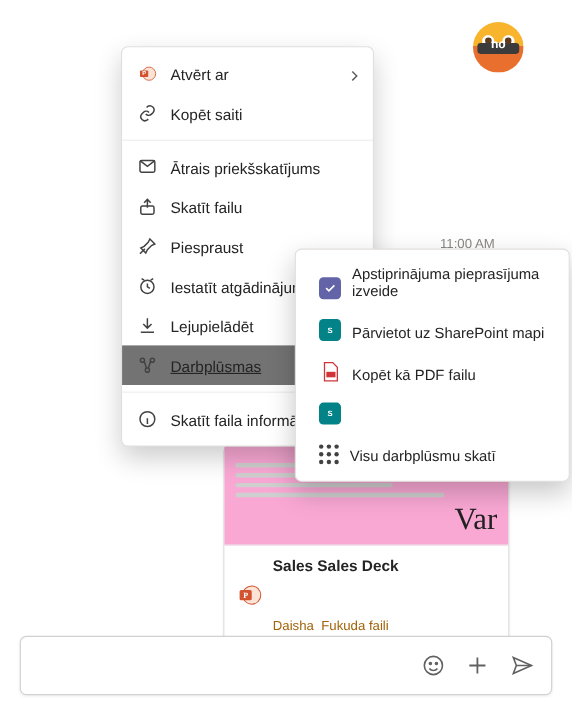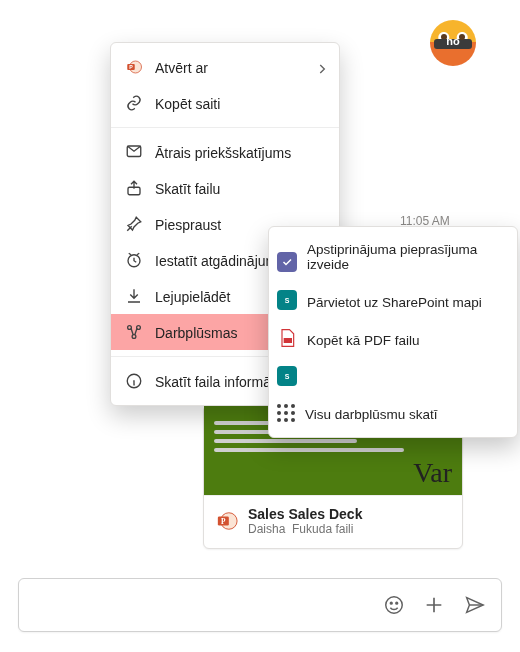--- a/index.html
+++ b/index.html
@@ -22,28 +22,28 @@
   .avatar .txt { position:relative; top:-2px; z-index:2; }
 
   .timestamp { position:absolute; top:214px; left:400px; color:#8a8886; font-size:12px; }
 
   
   .filecard {
     position:absolute; left:203px; top:405px; width:260px;
     border:1px solid #e1dfdd; border-radius:6px; background:#fff;
     box-shadow: 0 1px 2px rgba(0,0,0,.06);
   }
-  .filecard .preview { height:90px; background:#4d7c0f; border-bottom:1px solid #eee; position:relative; overflow:hidden; }
+  .filecard .preview { height:90px; background:#f9a8d4; border-bottom:1px solid #eee; position:relative; overflow:hidden; }
   .filecard .preview .fake { position:absolute; inset:10px; }
   .filecard .preview .ln { height:4px; background:#cfcfcf; margin:5px 0; border-radius:2px; }
   .filecard .preview .big { position:absolute; right:10px; bottom:6px; font-size:28px; font-weight:400; color:#222; font-family: Georgia, serif;}
   .filecard .meta { display:flex; align-items:center; gap:10px; padding:10px 12px 12px 12px; }
   .ppt-ico { width:22px; height:22px; flex:none; }
   .filecard .t1 { font-size:14px; font-weight:600; color:#242424; }
-  .filecard .t2 { font-size:12px; color:#737373; }
+  .filecard .t2 { font-size:12px; color:#a16207;margin-top:40px; }
 
   
   .compose { position:absolute; left:18px; right:18px; bottom:20px; height:54px;
     border:1px solid #d1d1d1; border-radius:6px; background:#fff;
     display:flex; align-items:center; justify-content:flex-end; gap:18px; padding:0 16px;
     box-shadow: 0 1px 2px rgba(0,0,0,.05);
   }
   .compose .spacer { flex:1; }
   .ibtn { width:22px; height:22px; color:#616161; display:flex; align-items:center; justify-content:center; cursor:pointer; }
 
@@ -52,51 +52,51 @@
     position:absolute; left:110px; top:42px; width:230px;
     background:#fff; border:1px solid #e1dfdd; border-radius:6px;
     box-shadow: 0 10px 24px rgba(0,0,0,.20);
     padding:6px 0;
   }
   .menu .sep { height:1px; background:#ededed; margin:6px 0; }
   .mrow {
     display:flex; align-items:flex-end; gap:12px; padding:9px 14px; cursor:pointer;
     font-size:14px; color:#242424; position:relative;
   }
-  .mrow:hover, .mrow.active { background:#fca5a5; }
+  .mrow:hover, .mrow.active { background:#737373;text-decoration:underline; }
   .mrow .ico { width:18px; height:18px; flex:none; display:flex; align-items:center; justify-content:center; color:#424242;}
   .mrow .chev { position:absolute; right:10px; color:#616161; }
 
   
   .submenu {
     position:absolute; left:268px; top:226px; width:250px;
     background:#fff; border:1px solid #e1dfdd; border-radius:6px;
     box-shadow: 0 10px 24px rgba(0,0,0,.22);
     padding:6px 0;
   }
-  .submenu .mrow { padding:9px 8px; gap:10px; font-size:13.5px;}
+  .submenu .mrow { padding:9px 21px; gap:10px; font-size:13.5px;}
   .badge { width:20px; height:20px; border-radius:4px; flex:none; display:flex;align-items:center;justify-content:center;}
   .b-purple { background:#6264a7; color:#fff; }
   .b-teal   { background:#038387; color:#fff; }
   .grid9 { width:18px;height:18px; display:grid; grid-template-columns:repeat(3,4px); grid-template-rows:repeat(3,4px); gap:3px;}
   .grid9 span{background:#424242; border-radius:50%;}
 
   svg { display:block; }
 </style>
 </head>
 <body>
 
 <div class="stage">
 
   <div class="avatar">
     <div class="band"></div>
     <span class="txt">no</span>
   </div>
 
-  <div class="timestamp">11:05 AM</div>
+  <div class="timestamp">11:00 AM</div>
 
   <div class="filecard">
     <div class="preview">
       <div class="fake">
         <div class="ln" style="width:70%"></div>
         <div class="ln" style="width:90%"></div>
         <div class="ln" style="width:60%"></div>
         <div class="ln" style="width:80%"></div>
       </div>
       <div class="big">Var</div>

